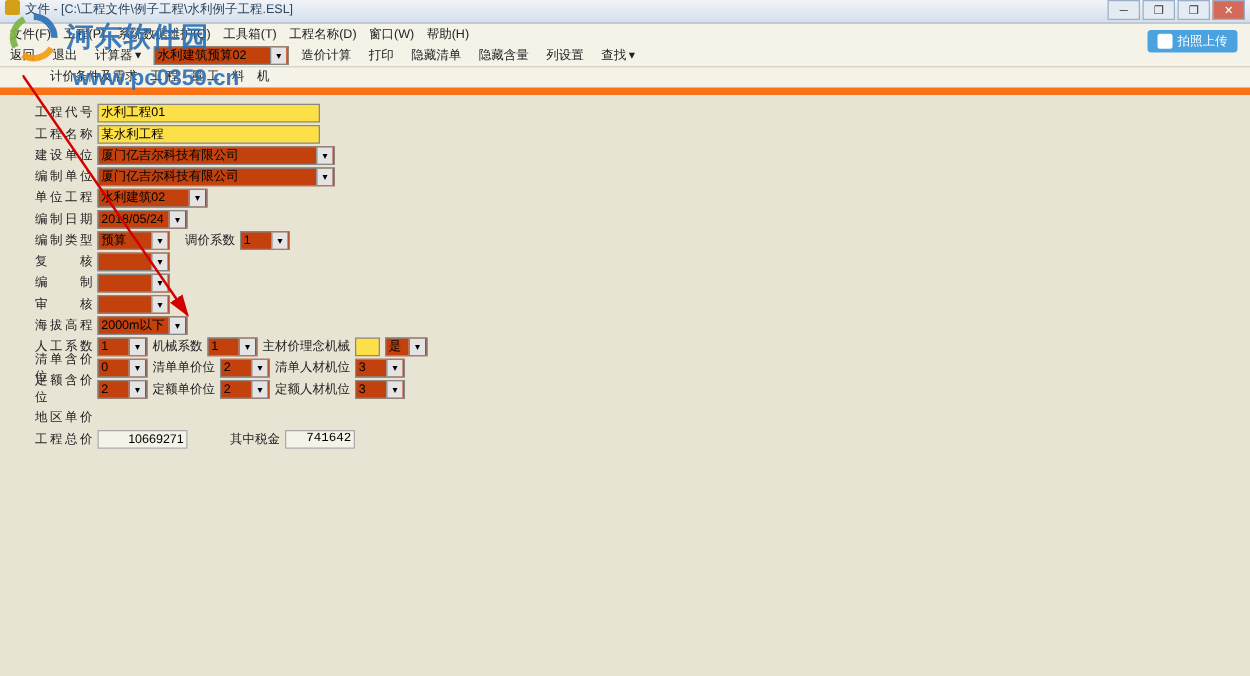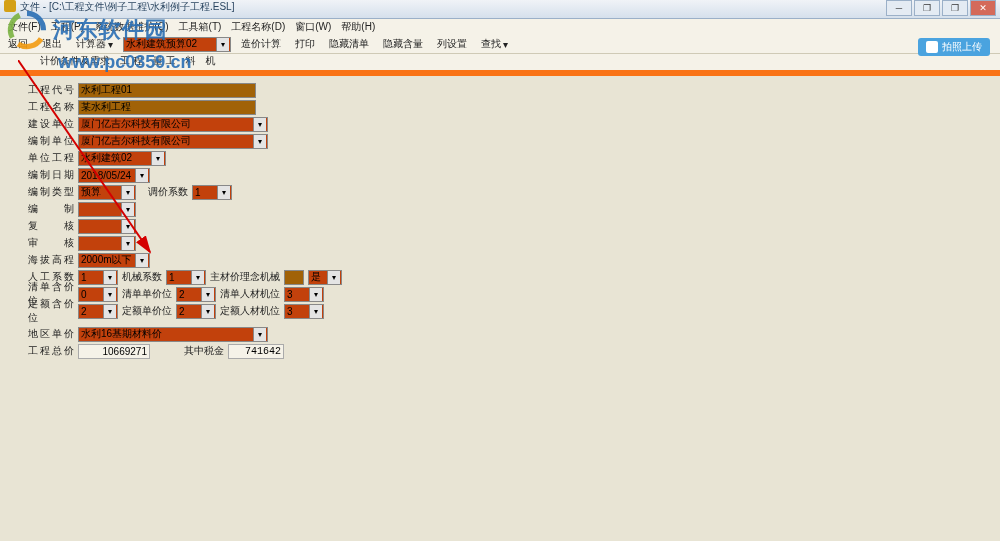--- a/index.html
+++ b/index.html
@@ -8,26 +8,26 @@
 .titlebar .title{flex:1;color:#2a4560;font-size:10px}
 .winbtns{display:flex;gap:2px}
 .winbtn{width:24px;height:14px;background:#e4ebf3;border:1px solid #9bb0c8;display:flex;align-items:center;justify-content:center;font-size:9px;color:#333}
 .winbtn.close{background:#d46a5a;color:#fff}
 .menubar{height:16px;background:#f5f2e8;display:flex;align-items:center;padding:0 4px;gap:2px}
 .menubar span{padding:1px 4px;color:#222;font-size:10px}
 .toolbar1{height:18px;background:#f5f2e8;border-bottom:1px solid #cfcab6;display:flex;align-items:center;padding:0 4px;gap:6px}
 .tbtn{padding:1px 4px;color:#222;font-size:10px;display:flex;align-items:center;gap:2px}
 .toolbar2{height:16px;background:#f5f2e8;border-bottom:6px solid #f97316;display:flex;align-items:flex-start;padding:0 40px;gap:10px;color:#222}
 .toolbar2 span{font-size:10px}
-.right-btn{position:absolute;right:10px;top:38px;background:#4aa3df;color:#fff;padding:2px 8px;border-radius:3px;font-size:10px;display:flex;align-items:center;gap:4px}
+.right-btn{position:absolute;right:10px;top:24px;background:#4aa3df;color:#fff;padding:2px 8px;border-radius:3px;font-size:10px;display:flex;align-items:center;gap:4px}
 .right-btn .ico{width:12px;height:12px;background:#fff;border-radius:2px;display:inline-block}
 .form-area{padding:6px 28px;position:relative}
 .row{display:flex;align-items:center;height:16px;margin-bottom:1px}
 .lbl{width:46px;text-align:justify;text-align-last:justify;color:#222;font-size:10px;margin-right:4px}
-.tx{height:13px;border:1px solid #888;background:#a16207;font-size:10px;padding:0 2px}
+.tx{height:13px;border:1px solid #888;background:#fde047;font-size:10px;padding:0 2px}
 .tx.ro{background:#f5f2e8;border:1px solid #aaa;text-align:right}
 .dd{height:13px;border:1px solid #888;background:#c2410c;font-size:10px;position:relative;display:inline-flex;align-items:center;padding:0 14px 0 2px}
 .dd::after{content:"▾";position:absolute;right:1px;top:0;width:12px;height:13px;background:#e4e4e4;border-left:1px solid #888;display:flex;align-items:center;justify-content:center;font-size:8px}
 .gap{width:8px;display:inline-block}
 .lbl2{color:#222;font-size:10px;margin:0 4px}
 .watermark{position:absolute;left:4px;top:10px;pointer-events:none;opacity:0.9}
 .wm-logo{width:46px;height:40px;display:inline-block;vertical-align:middle}
 .wm-text{display:inline-block;vertical-align:middle;color:#2a6fb5;font-size:22px;font-weight:bold;letter-spacing:1px}
 .wm-url{position:absolute;left:54px;top:42px;color:#2a6fb5;font-size:18px;font-weight:bold}
 .red-arrow{position:absolute;left:18px;top:60px;pointer-events:none}
@@ -123,27 +123,27 @@
       <span class="dd" style="width:40px">
         <span>预算</span>
       </span>
       <span class="gap"></span>
       <span class="lbl2">调价系数</span>
       <span class="dd" style="width:22px">
         <span>1</span>
       </span>
     </div>
 <div class="row">
+      <span class="lbl">复   核</span>
+      <span class="dd" style="width:40px">
+        <span></span>
+      </span>
+    </div>
+<div class="row">
       <span class="lbl">编   制</span>
-      <span class="dd" style="width:40px">
-        <span></span>
-      </span>
-    </div>
-<div class="row">
-      <span class="lbl">复   核</span>
       <span class="dd" style="width:40px">
         <span></span>
       </span>
     </div>
 <div class="row">
       <span class="lbl">审   核</span>
       <span class="dd" style="width:40px">
         <span></span>
       </span>
     </div>
@@ -192,23 +192,20 @@
         <span>2</span>
       </span>
       <span class="lbl2">定额人材机位</span>
       <span class="dd" style="width:22px">
         <span>3</span>
       </span>
     </div>
 <div style="height:6px"></div>
 <div class="row">
       <span class="lbl">地区单价</span>
-      <span class="dd" style="width:172px">
-        <span>水利16基期材料价</span>
-      </span>
     </div>
 <div class="row">
       <span class="lbl">工程总价</span>
       <input class="tx ro" style="width: 66px;" readonly="" value="10669271">
       <span style="width:30px"></span>
       <span class="lbl2">其中税金</span>
       <input class="tx ro" style="width: 50px; font-family: Liberation Mono, monospace;" readonly="" value="741642">
     </div>
 
 </div>

